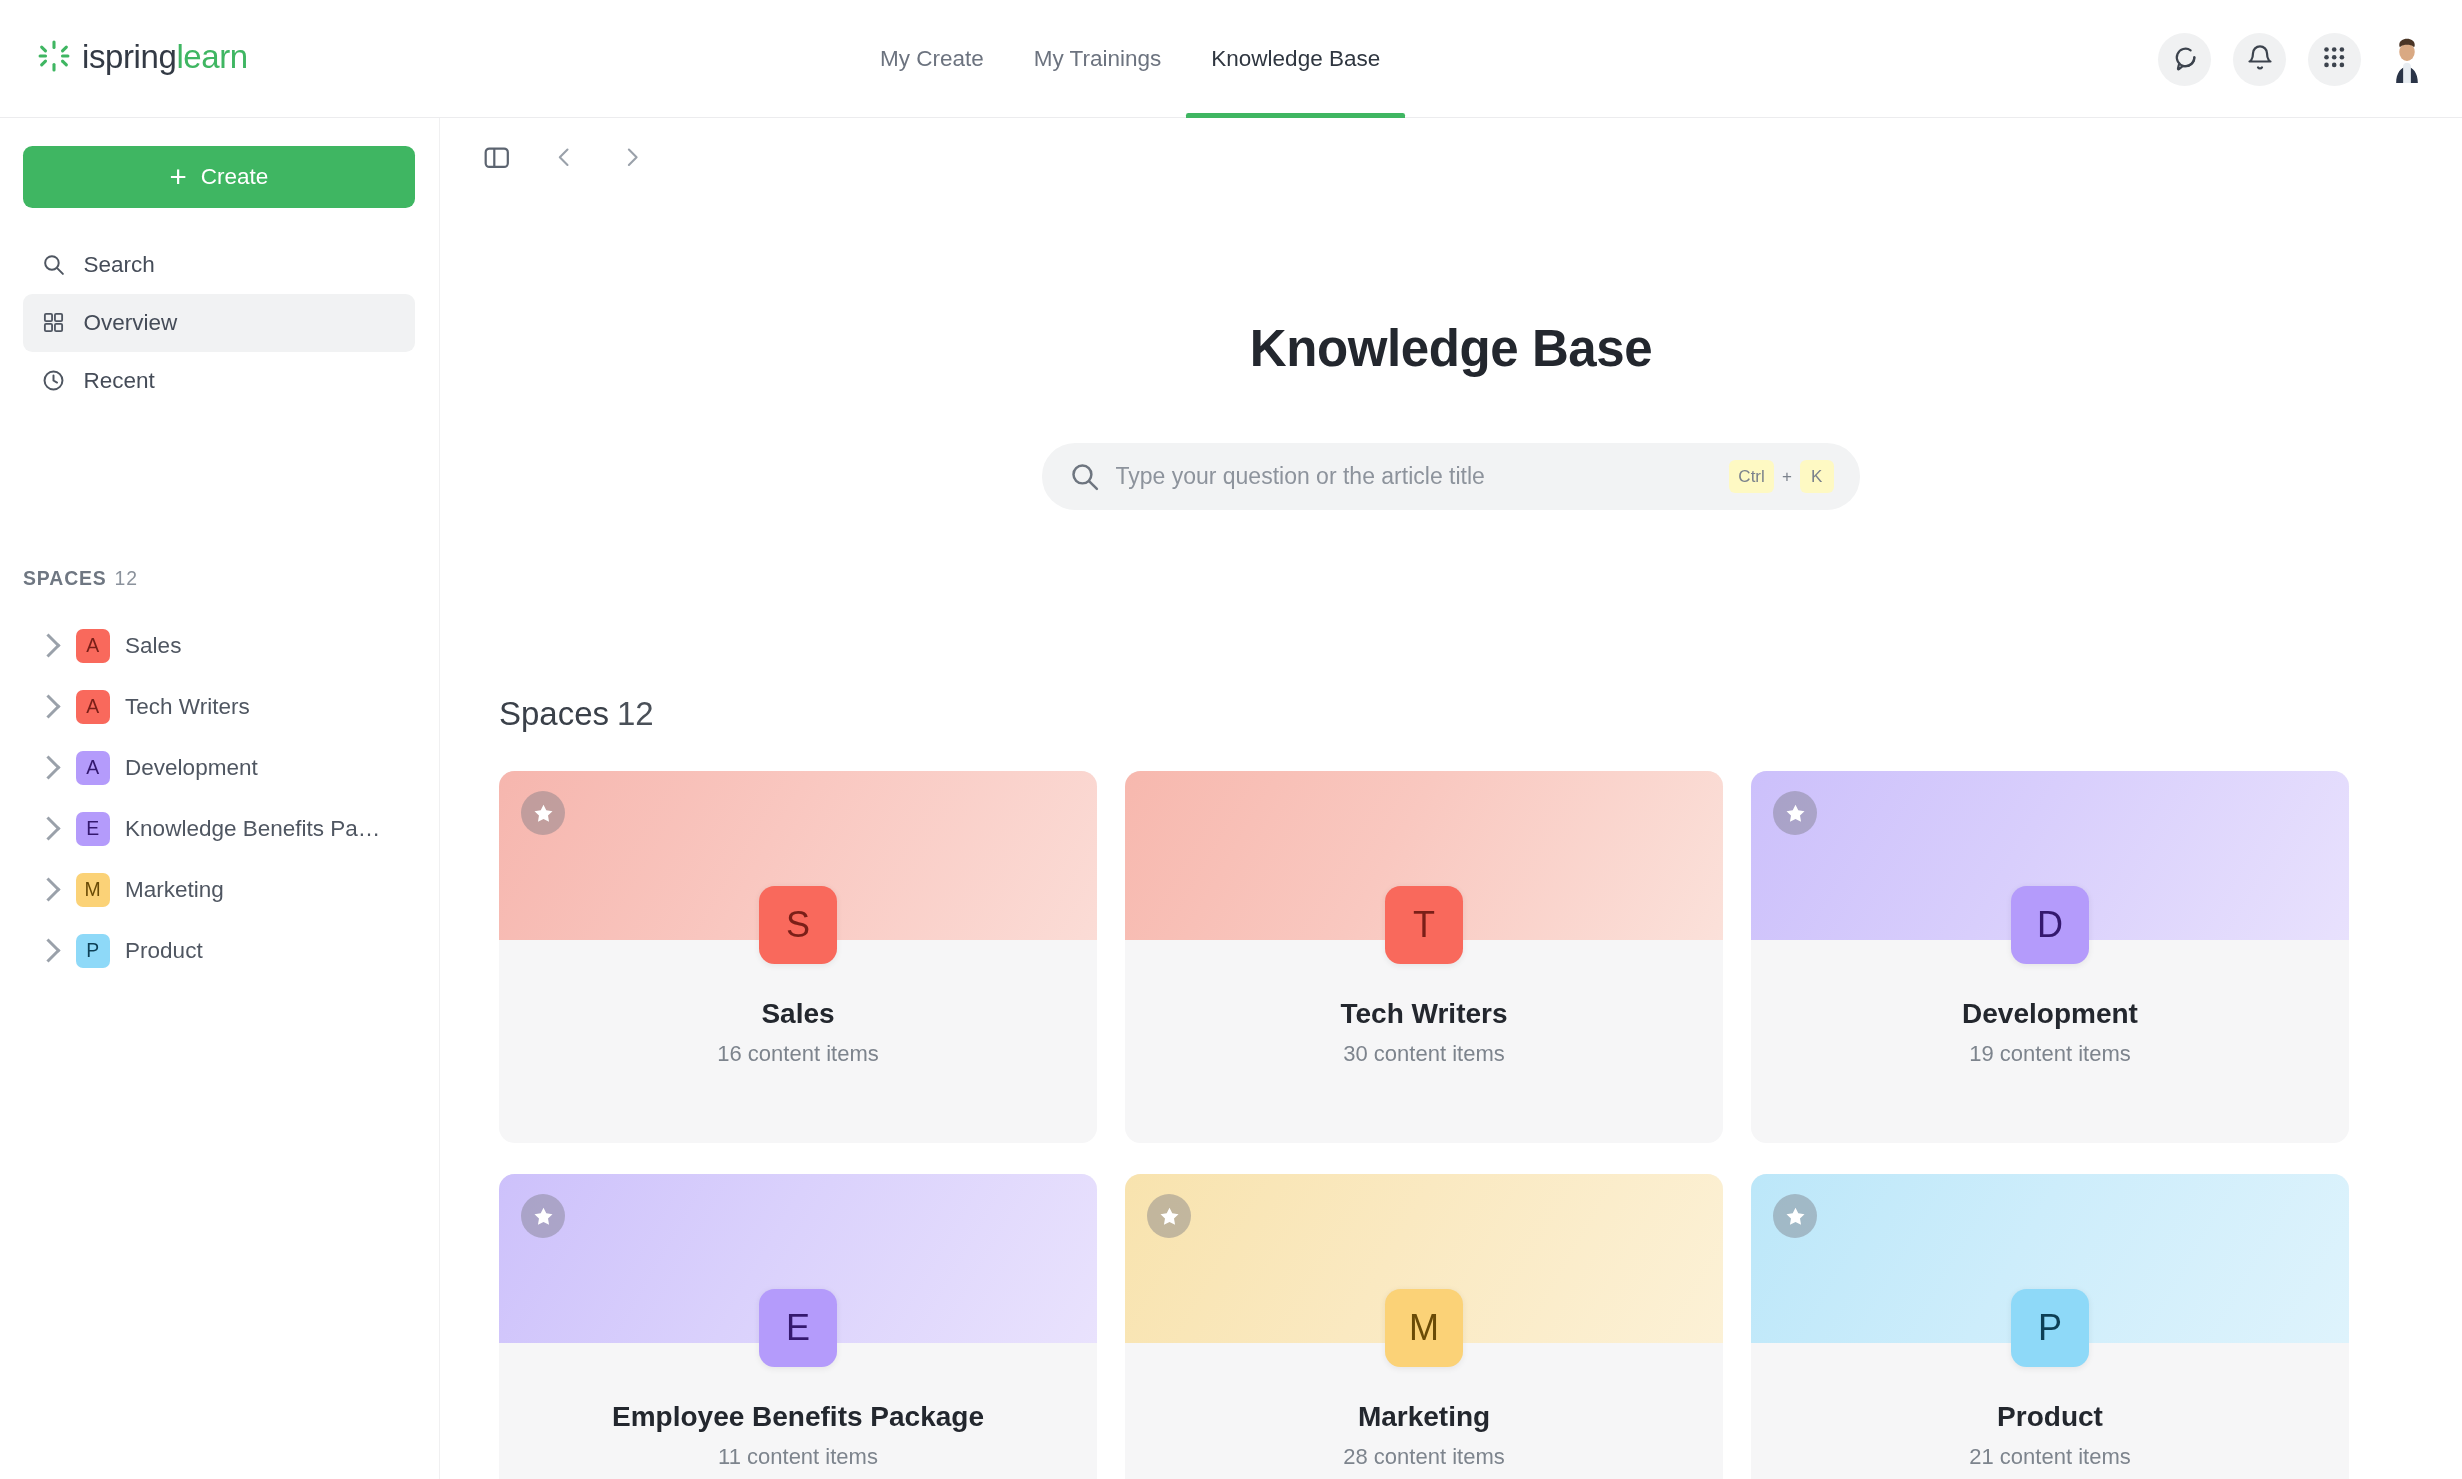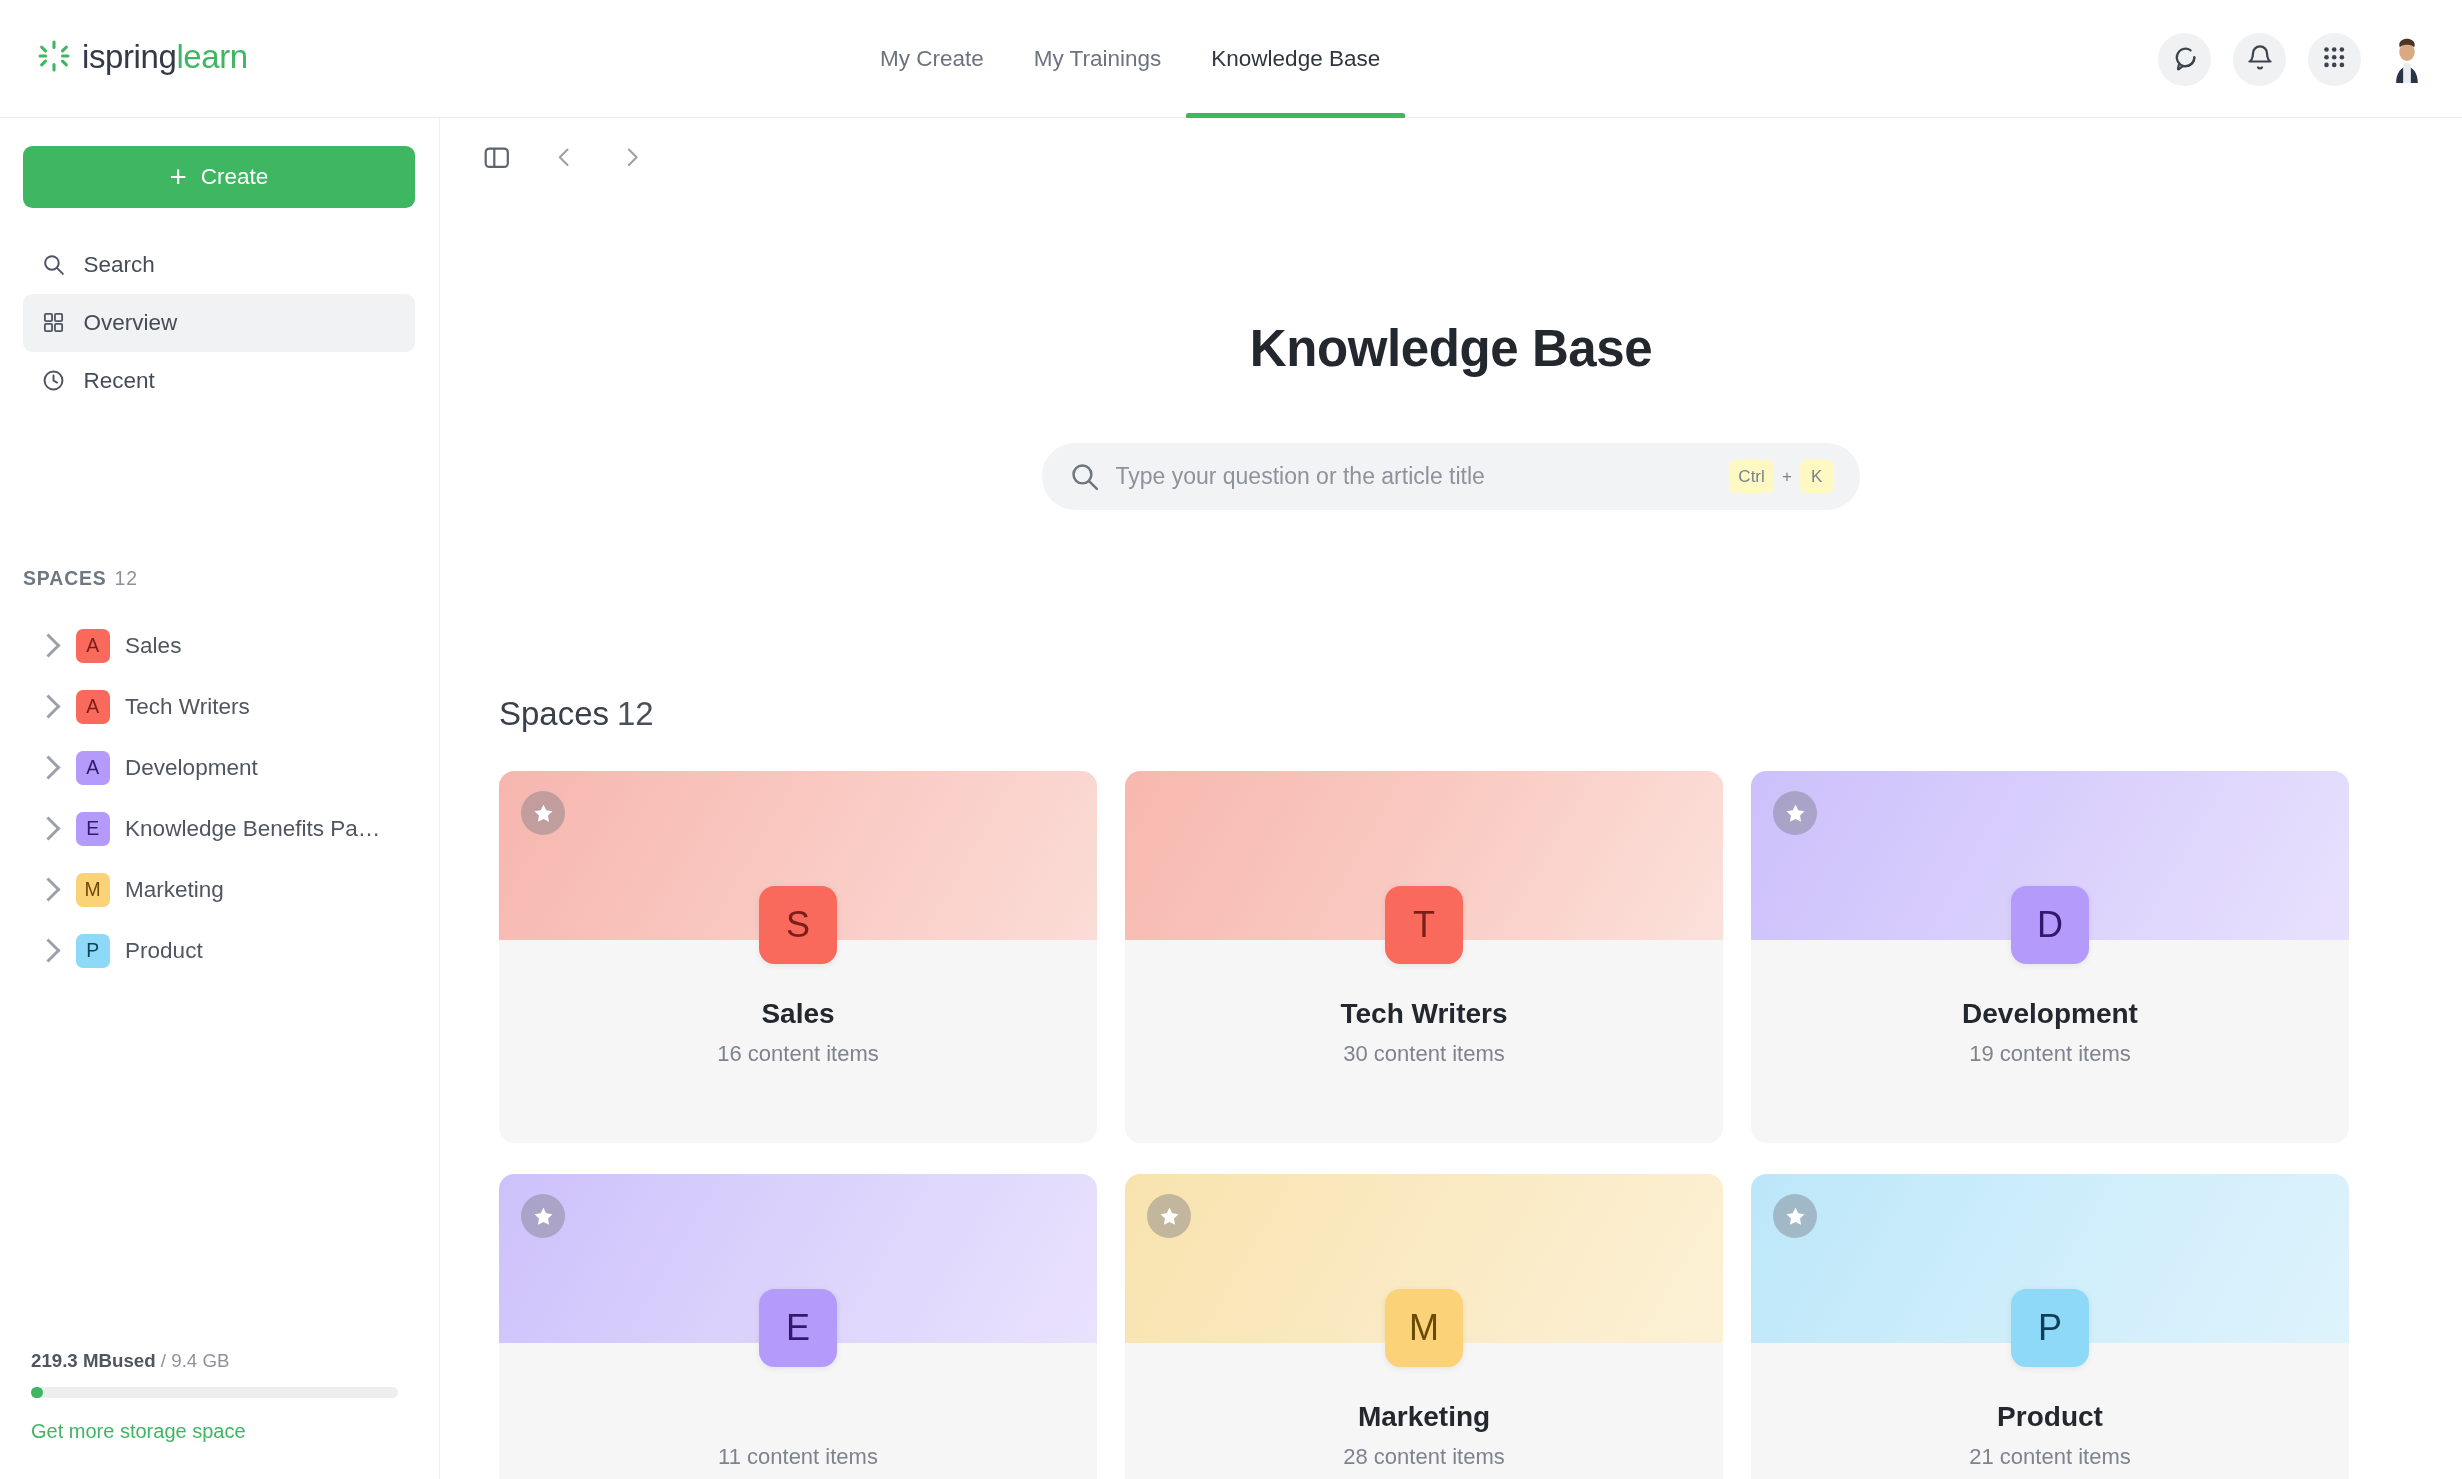--- a/index.html
+++ b/index.html
@@ -348,30 +348,20 @@
       <span class="sqavatar" style="background:#fbd277;color:#6a4b06">M</span>
       <span class="space-label">Marketing</span>
     </div>
     <div class="spacerow">
       <span class="chev"></span>
       <span class="sqavatar" style="background:#8ed9f8;color:#0d3f55">P</span>
       <span class="space-label">Product</span>
     </div>
   </div>
 
-  <div class="storage">
-    <div class="storage-txt">
-      <b>219.3 MB</b><b>used</b>
-      <span>/ 9.4 GB</span>
-    </div>
-    <div class="storage-bar">
-      <i></i>
-    </div>
-    <div class="storage-link">Get more storage space</div>
-  </div>
 </aside>
 
 <main class="main">
 
   <div class="crumbbar">
     <span class="cbtn">
       <span>
         <svg width="29.5" height="29.5" viewBox="0 0 24 24" fill="none" stroke="#5c6470" stroke-width="1.8">
           <rect x="3" y="4.5" width="18" height="15" rx="3"></rect>
           <path d="M10 4.5v15"></path>
@@ -449,20 +439,21 @@
     </div>
 
     <div class="card">
       <div class="card-banner" style="background:linear-gradient(120deg,#cdc1fb 0%,#dad1fc 45%,#e9e2fd 100%)"></div>
       <div class="star-badge">
         <svg viewBox="0 0 24 24" fill="#ffffff">
           <path d="M12 2.8l2.9 5.9 6.5.9-4.7 4.6 1.1 6.5-5.8-3-5.8 3 1.1-6.5L2.6 9.6l6.5-.9z"></path>
         </svg>
       </div>
       <div class="card-avatar" style="background:#b49bfb;color:#34186e">E</div>
+      <div class="card-name">Employee Benefits Package</div>
       <div class="card-sub">11 content items</div>
     </div>
 
     <div class="card">
       <div class="card-banner" style="background:linear-gradient(120deg,#f8e3ae 0%,#fae9c1 45%,#fcf1d6 100%)"></div>
       <div class="star-badge">
         <svg viewBox="0 0 24 24" fill="#ffffff">
           <path d="M12 2.8l2.9 5.9 6.5.9-4.7 4.6 1.1 6.5-5.8-3-5.8 3 1.1-6.5L2.6 9.6l6.5-.9z"></path>
         </svg>
       </div>

